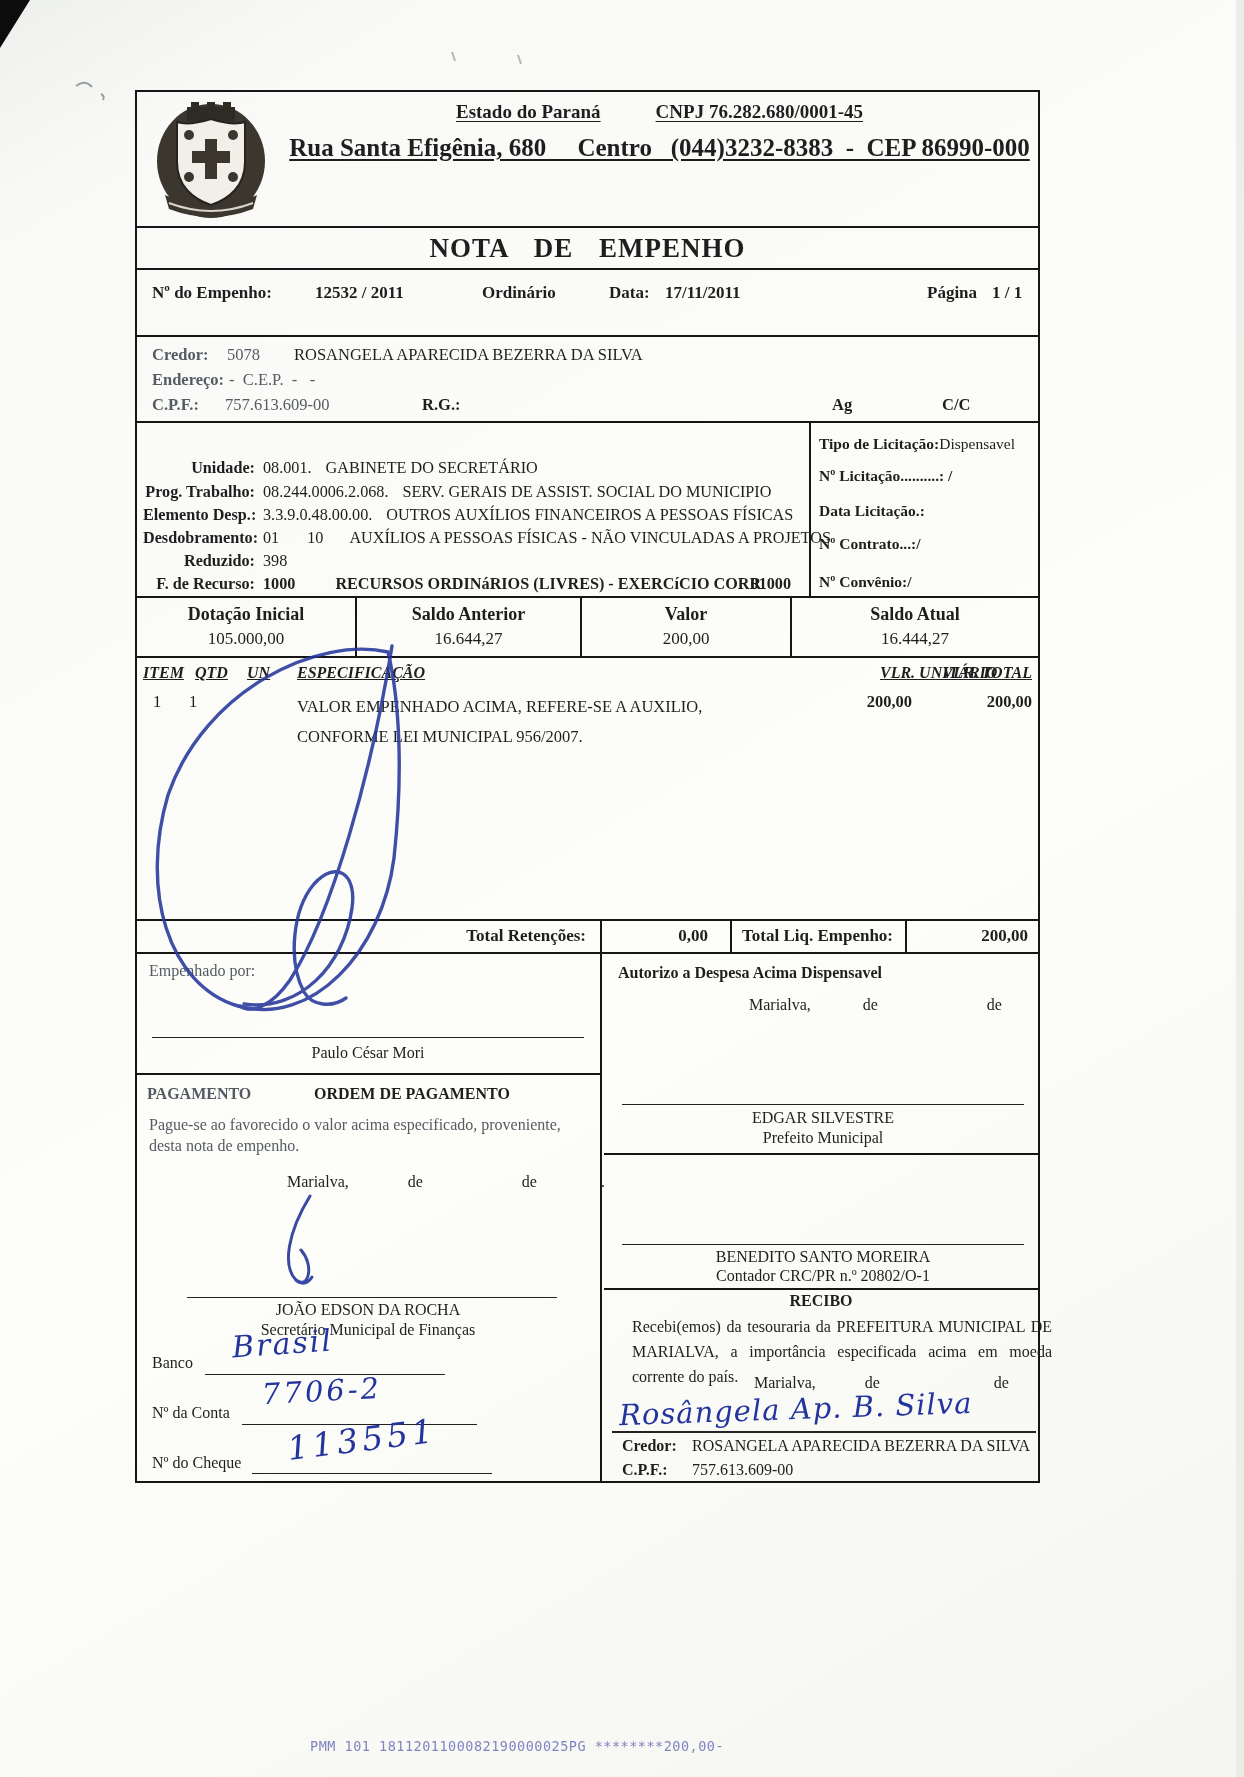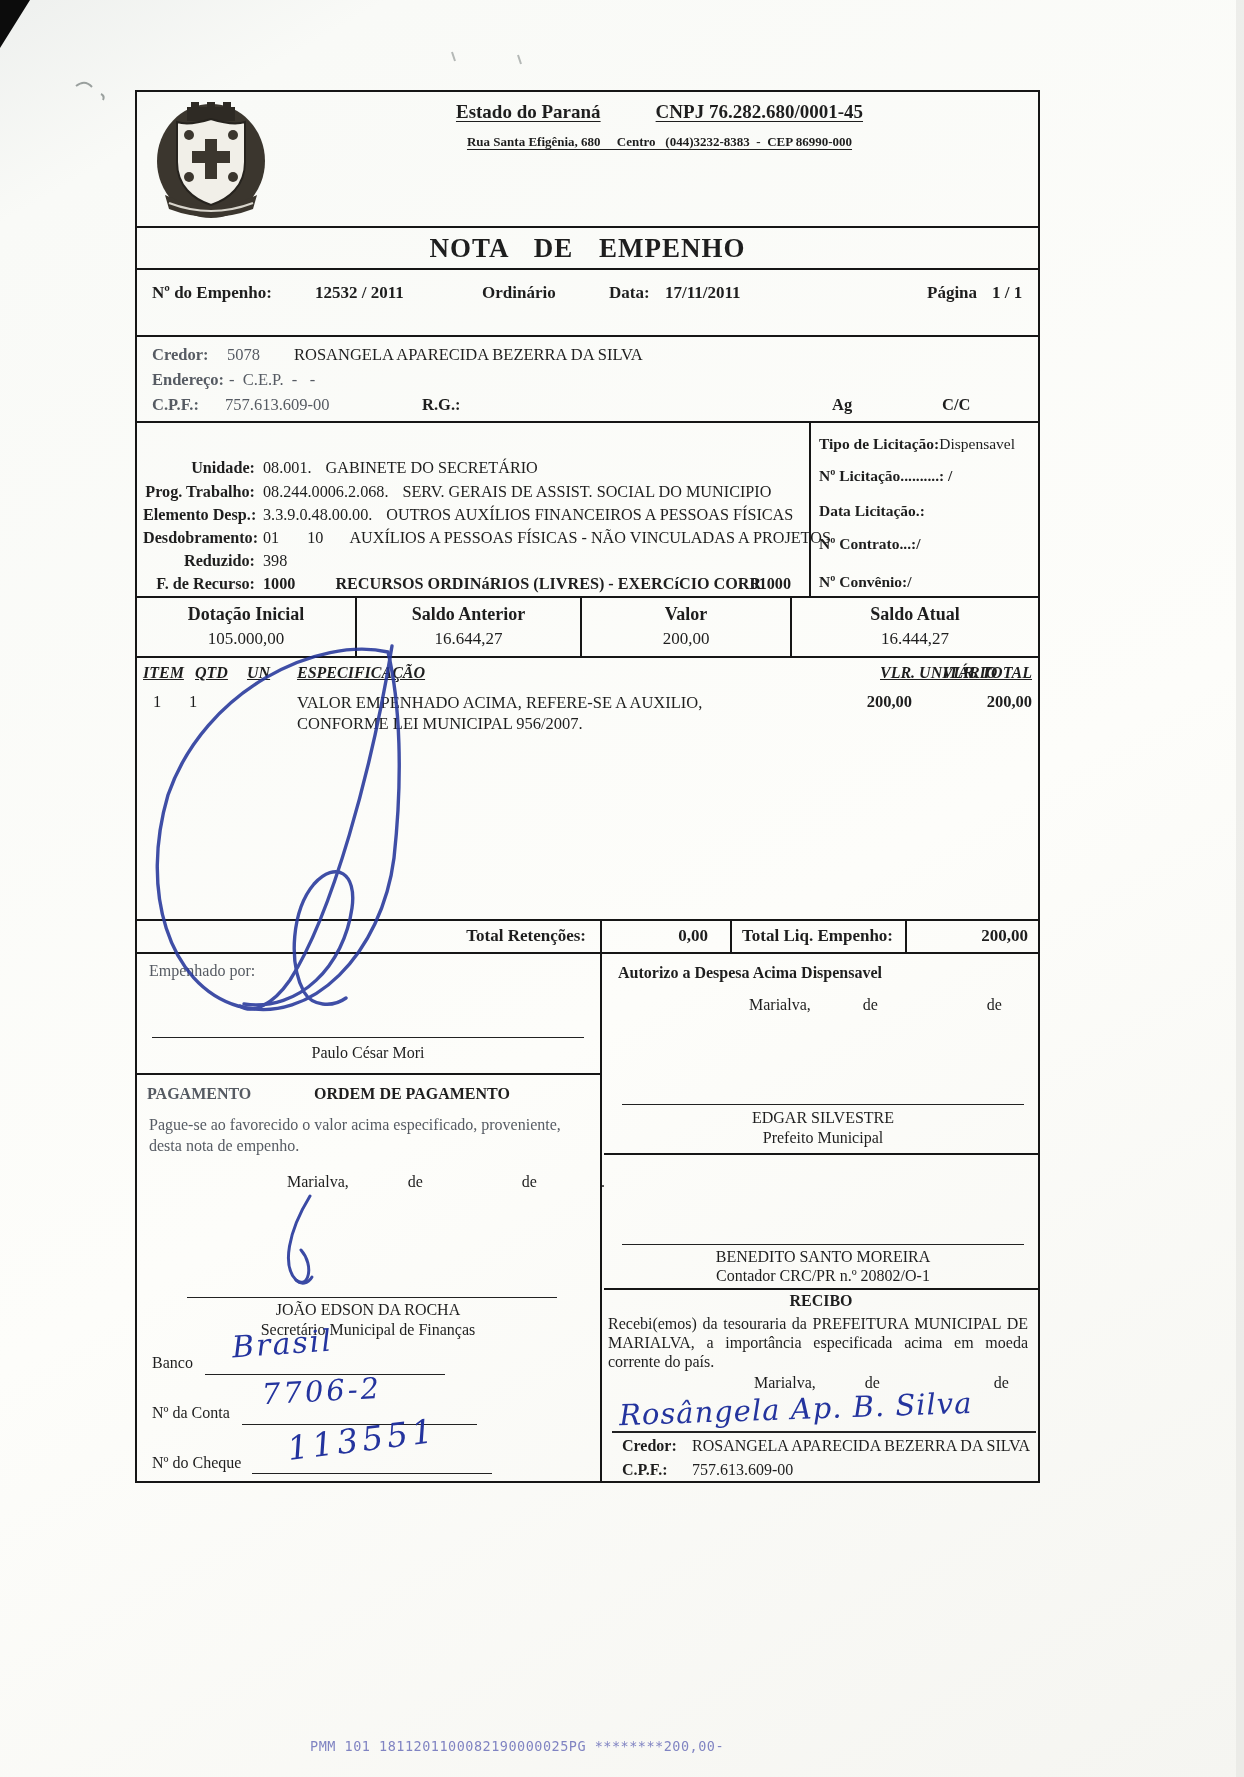--- a/index.html
+++ b/index.html
@@ -25,21 +25,21 @@
   .pre { white-space:pre-wrap; }
   .abs { position:absolute; }
   .faded { color:#565b63; }
 
   
   .sec-header { height:136px; }
   .logo { position:absolute; left:10px; top:7px; width:128px; height:122px; }
   .head-text { position:absolute; left:150px; top:0; right:6px; text-align:center; }
   .head-title { font-size:27px; font-weight:bold; margin-top:13px; letter-spacing:.5px; }
   .head-line2 { margin-top:9px; font-size:19px; font-weight:bold; display:flex; justify-content:center; gap:55px; }
-  .head-line3 { margin-top:11px; font-size:13px; font-weight:bold; }
+  .head-line3 { margin-top:11px; font-size:25px; font-weight:bold; }
 
   
   .sec-title { height:42px; display:flex; align-items:center; justify-content:center; }
   .doc-title { font-size:27px; font-weight:bold; word-spacing:18px; letter-spacing:1px; }
 
   
   .sec-empenho { height:67px; font-size:17px; }
   .sec-empenho span { top:13px; position:absolute; }
 
   
@@ -223,21 +223,21 @@
       <span class="it-head" style="left:6px;">ITEM</span>
       <span class="it-head" style="left:58px;">QTD</span>
       <span class="it-head" style="left:110px;">UN</span>
       <span class="it-head" style="left:160px;">ESPECIFICAÇÃO</span>
       <span class="it-head" style="left:743px;">VLR. UNITÁRIO</span>
       <span class="it-head" style="right:6px;">VLR. TOTAL</span>
 
       <span class="it-val" style="left:16px;">1</span>
       <span class="it-val" style="left:52px;">1</span>
       <span class="it-val" style="left:110px;"></span>
-      <div class="it-val" style="left:160px; width:440px; line-height:21px;">VALOR EMPENHADO ACIMA, REFERE-SE A AUXILIO, CONFORME LEI MUNICIPAL 956/2007.</div>
+      <div class="it-val" style="left:160px; width:440px; line-height:30px;">VALOR EMPENHADO ACIMA, REFERE-SE A AUXILIO, CONFORME LEI MUNICIPAL 956/2007.</div>
       <span class="it-val b" style="left:680px; width:95px; text-align:right;">200,00</span>
       <span class="it-val b" style="right:6px; width:90px; text-align:right;">200,00</span>
     </div>
 
     <div class="sec sec-totais">
       <div class="tot-cell tc1">Total Retenções:</div>
       <div class="tot-cell tc2">0,00</div>
       <div class="tot-cell tc3">Total Liq. Empenho:</div>
       <div class="tot-cell tc4">200,00</div>
     </div>
@@ -296,21 +296,21 @@
 
         <div class="hdiv" style="top:199px;"></div>
 
         <div class="sig-line" style="left:18px; top:290px; width:402px;"></div>
         <div class="abs center" style="left:18px; top:294px; width:402px;">BENEDITO SANTO MOREIRA</div>
         <div class="abs center" style="left:18px; top:313px; width:402px;">Contador CRC/PR n.º 20802/O-1</div>
 
         <div class="hdiv" style="top:334px;"></div>
 
         <div class="abs center b" style="left:0; top:338px; width:100%;">RECIBO</div>
-        <div class="abs" style="left:4px; top:360px; width:420px; text-align:justify; line-height:19px;">Recebi(emos) da tesouraria da PREFEITURA MUNICIPAL DE MARIALVA, a importância especificada acima em moeda corrente do país.</div>
+        <div class="abs" style="left:28px; top:360px; width:420px; text-align:justify; line-height:25px;">Recebi(emos) da tesouraria da PREFEITURA MUNICIPAL DE MARIALVA, a importância especificada acima em moeda corrente do país.</div>
 
         <div class="dateline" style="left:150px; top:420px;">
           <span>Marialva,</span>
           <span style="margin-left:45px;">de</span>
           <span style="margin-left:110px;">de</span>
         </div>
 
         <span class="hw hw-assin" style="left:15px; top:438px;">Rosângela Ap. B. Silva</span>
         <div class="sig-line" style="left:8px; top:477px; width:424px; border-top-width:2px;"></div>
 

